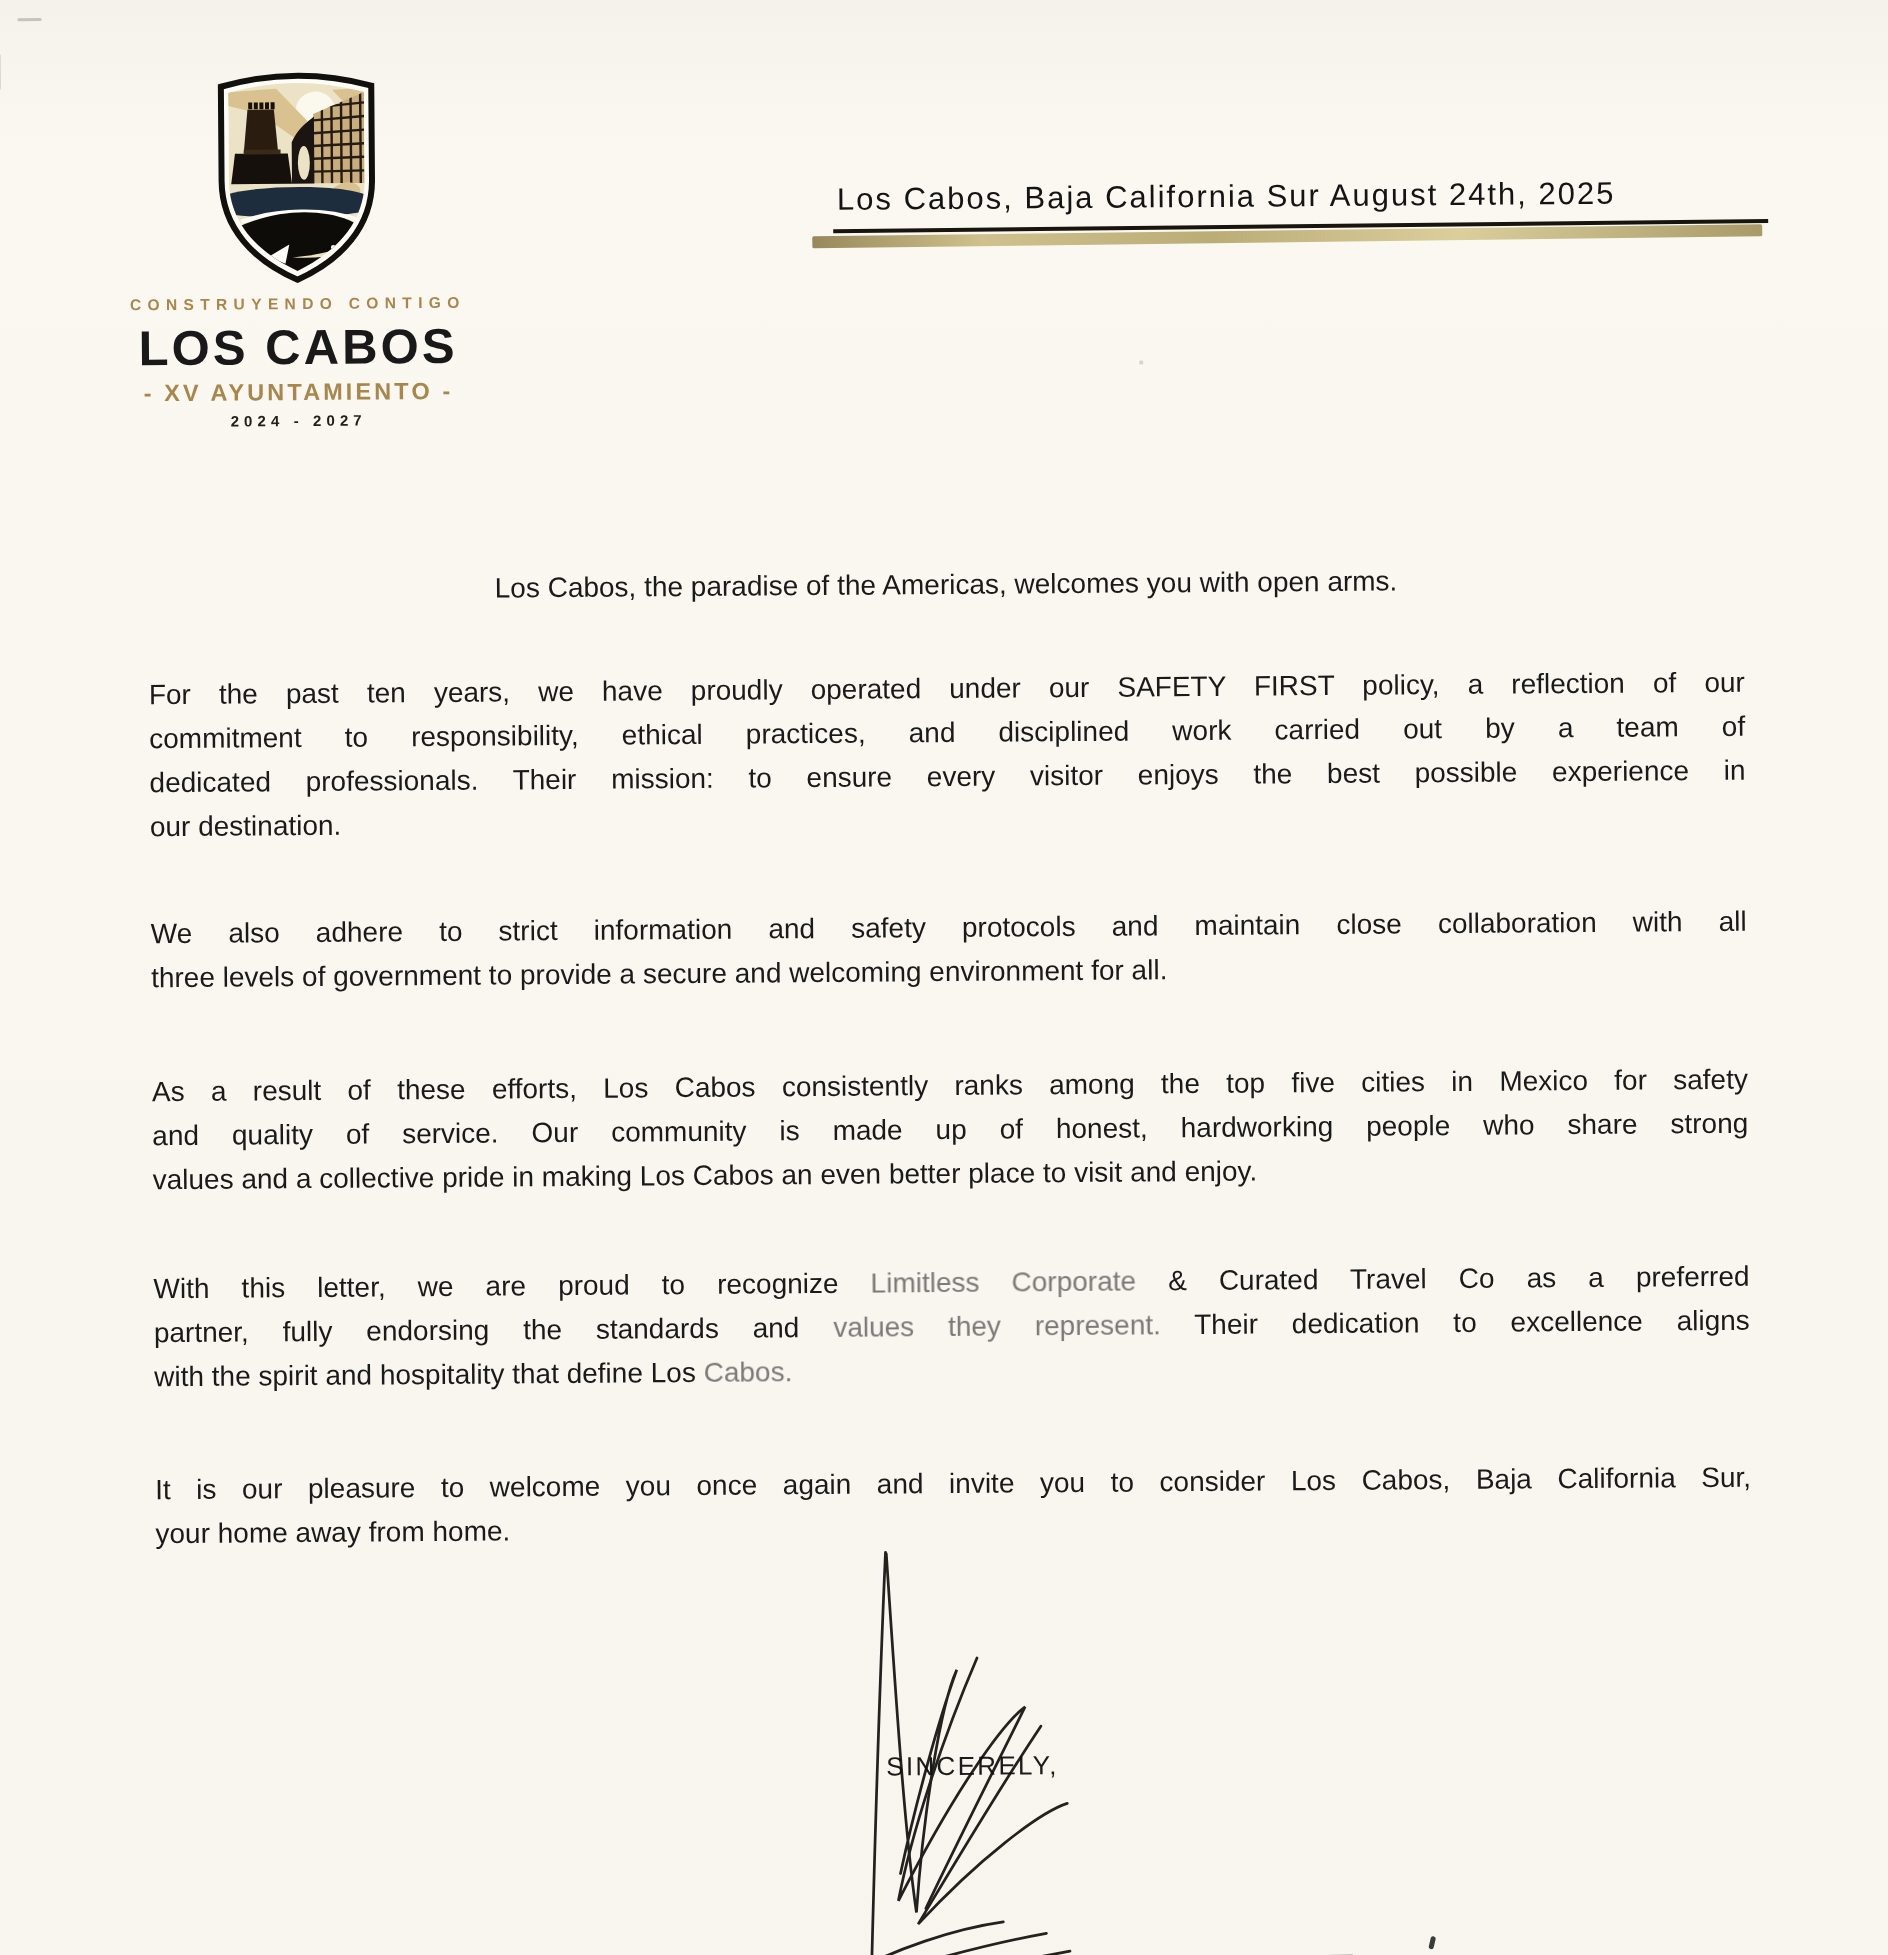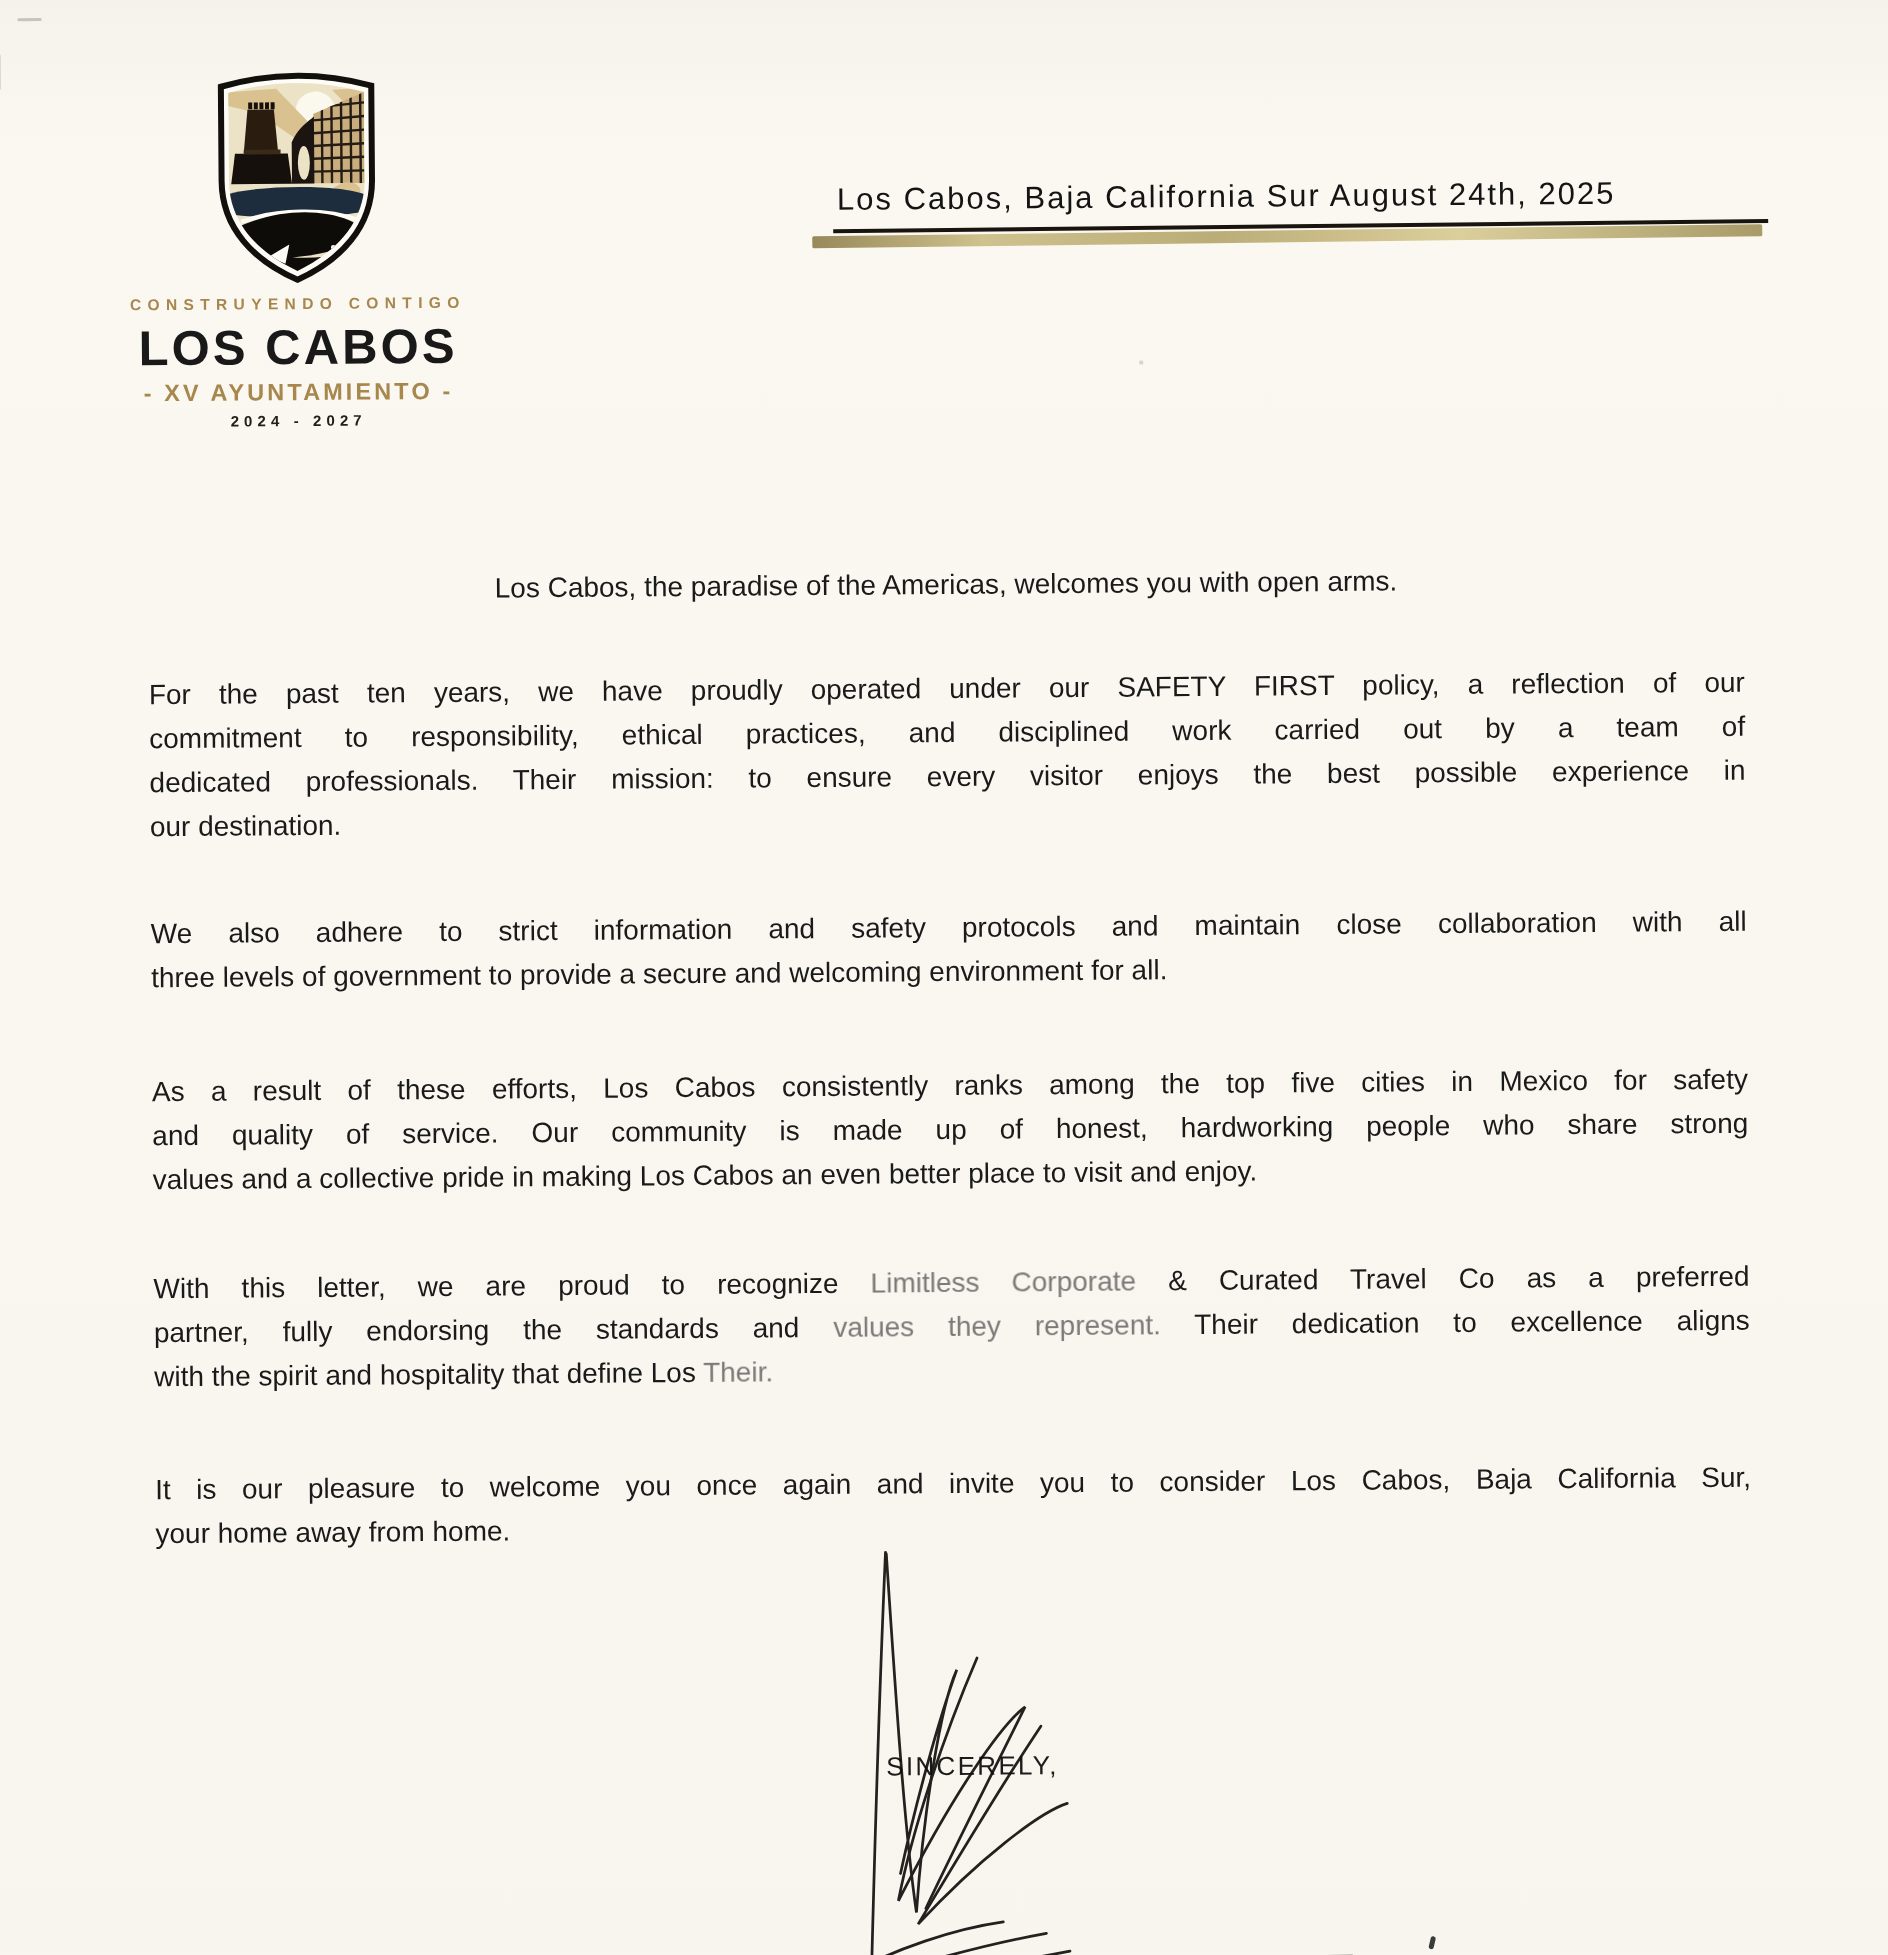--- a/index.html
+++ b/index.html
@@ -148,21 +148,21 @@
     </div>
 
     <div class="bodytext" style="top:1261px;">
       <div class="jl">
         <span>With this letter, we are proud to recognize </span><span class="edited">Limitless Corporate</span><span> &amp; Curated Travel Co as a preferred</span>
       </div>
       <div class="jl">
         <span>partner, fully endorsing the standards and </span><span class="edited">values they represent.</span><span> Their dedication to excellence aligns</span>
       </div>
       <div class="ll">
-        <span>with the spirit and hospitality that define Los </span><span class="edited">Their.</span><span></span>
+        <span>with the spirit and hospitality that define Los </span><span class="edited">Cabos.</span><span></span>
       </div>
     </div>
 
     <div class="bodytext" style="top:1462px;">
       <div class="jl"><span>It is our pleasure to welcome you once again and invite you to consider Los Cabos, Baja California Sur,</span></div>
       <div class="ll"><span>your home away from home.</span></div>
     </div>
 
     <div class="sincerely">SINCERELY,</div>
 

